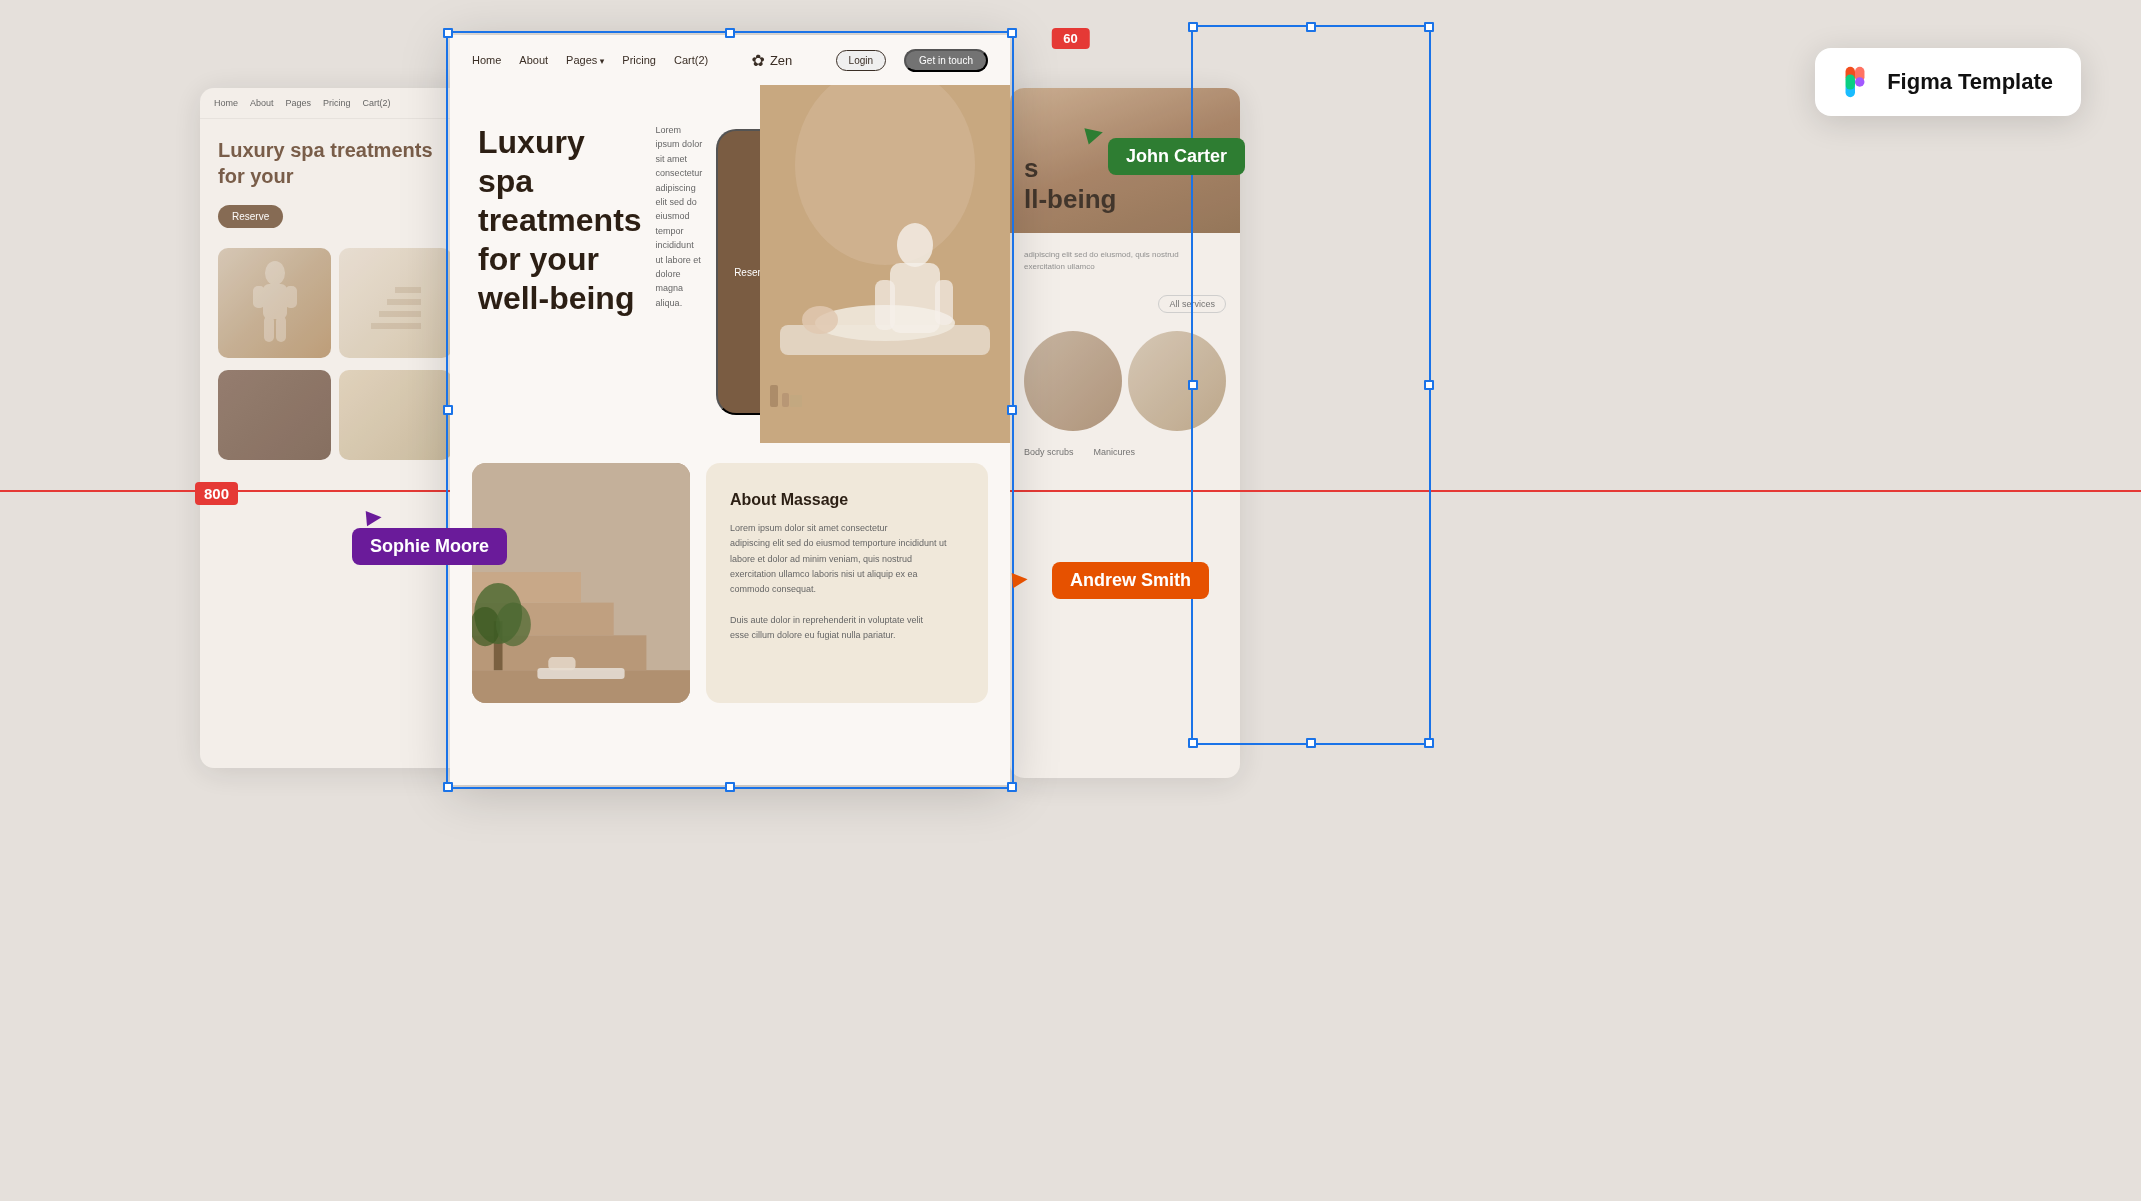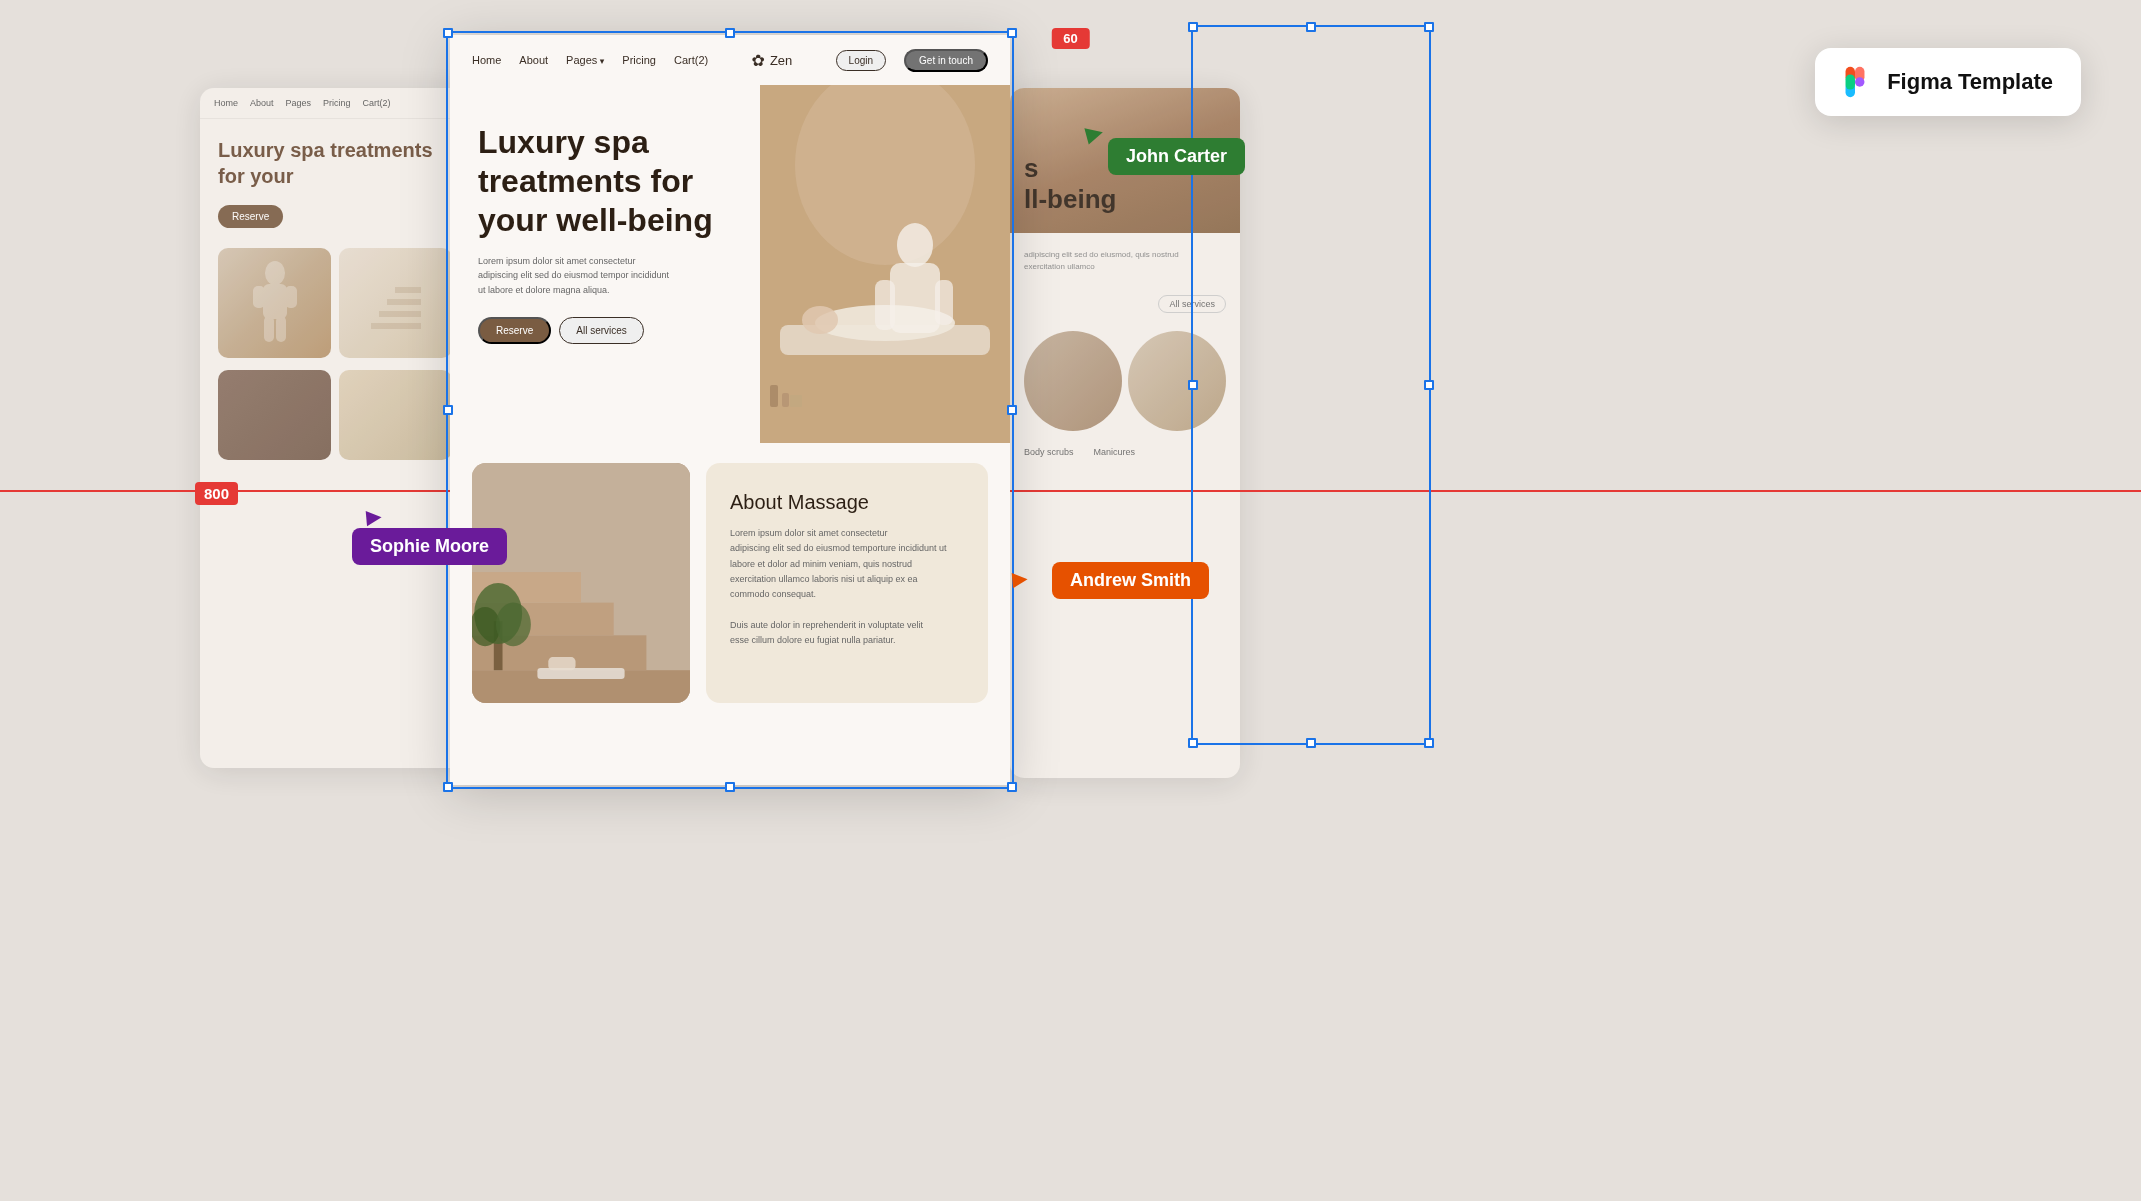--- a/index.html
+++ b/index.html
@@ -215,21 +215,21 @@
     }
 
     
     .mf-hero {
       display: flex;
       height: 358px;
     }
     .mf-hero-left {
       width: 310px;
       padding: 38px 20px 28px 28px;
-      display: flex; flex-direction: column; gap: 14px;
+      display: flex; flex-direction: row; gap: 14px;
     }
     .mf-hero-title {
       font-size: 32px; font-weight: 700;
       color: #2c1f14;
       line-height: 1.22;
     }
     .mf-hero-desc {
       font-size: 9px; color: #666;
       line-height: 1.6; max-width: 200px;
     }
@@ -278,21 +278,21 @@
       position: relative;
     }
     .mf-about-text {
       flex: 1;
       background: #f0e8da;
       margin: 20px 22px 20px 16px;
       border-radius: 14px;
       padding: 28px 24px;
     }
     .about-title {
-      font-size: 20px; font-weight: 400; color: #2c1f14;
+      font-size: 16px; font-weight: 700; color: #2c1f14;
       margin-bottom: 12px;
     }
     .about-desc {
       font-size: 9px; color: #666;
       line-height: 1.7;
     }
 
     
     .figma-badge {
       position: absolute;

